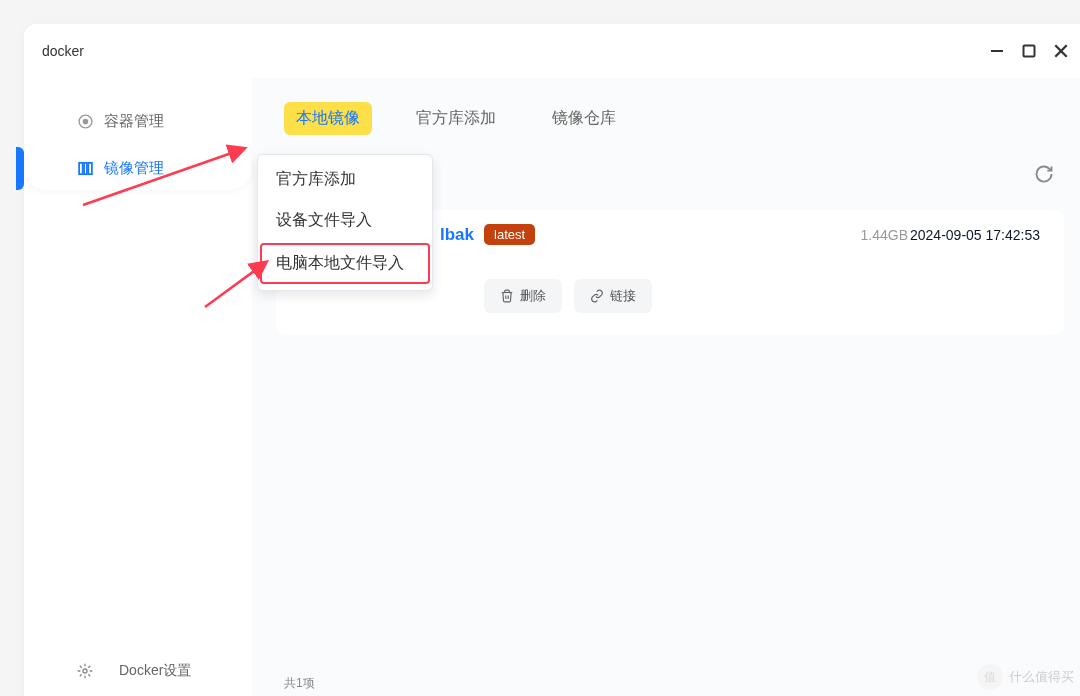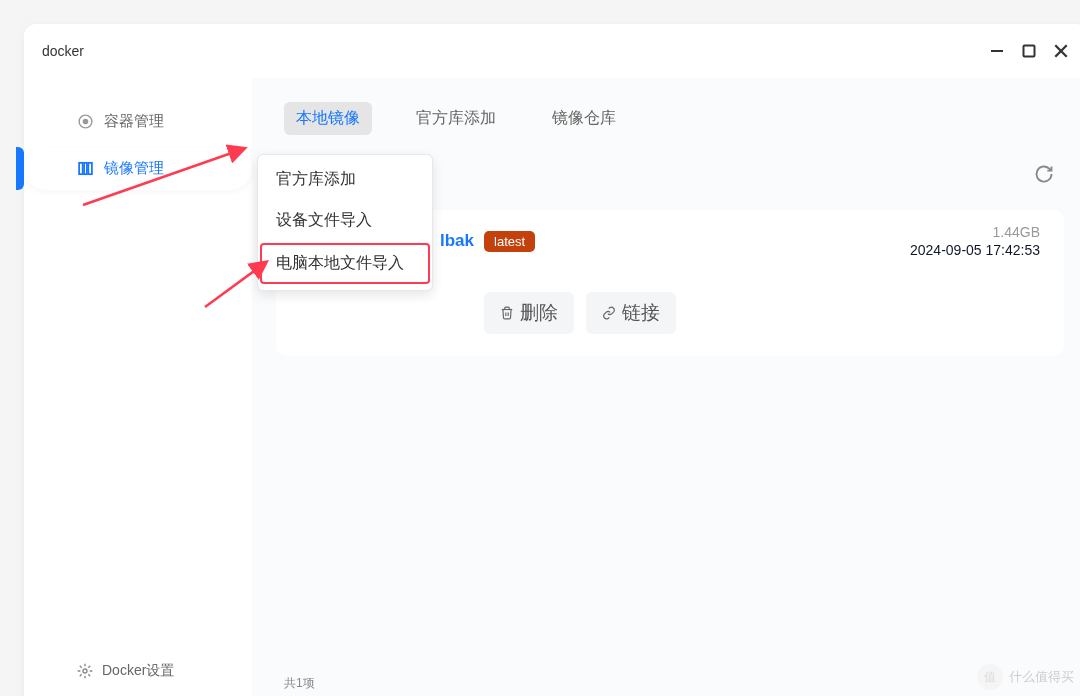--- a/index.html
+++ b/index.html
@@ -10,41 +10,41 @@
     .window-controls { display: flex; gap: 14px; align-items: center; }
     .win-ctrl { width: 18px; height: 18px; display: flex; align-items: center; justify-content: center; cursor: pointer; color: #333; }
     .body-area { display: flex; flex: 1; min-height: 0; }
     .sidebar { width: 228px; display: flex; flex-direction: column; padding-top: 18px; position: relative; }
     .sidebar-items { flex: 1; }
     .sidebar-item { display: flex; align-items: center; gap: 10px; padding: 12px 18px 12px 52px; font-size: 15px; color: #666; cursor: pointer; border-radius: 40px; margin: 4px 0; position: relative; }
     .sidebar-item.active { background: #fff; color: #1777ff; font-weight: 400; box-shadow: 0 2px 6px rgba(0,0,0,0.04); }
     .sidebar-item.active::before { content: ""; position: absolute; left: -8px; top: 0; bottom: 0; width: 8px; background: #1777ff; border-radius: 0 6px 6px 0; }
     .sidebar-icon { width: 18px; height: 18px; display: flex; align-items: center; justify-content: center; flex-shrink: 0; }
     .sidebar-bottom { padding: 0 18px 24px 52px; }
-    .settings-item { display: flex; align-items: flex-end; gap: 8px; font-size: 14px; color: #666; cursor: pointer; }
+    .settings-item { display: flex; align-items: flex-end; gap: 25px; font-size: 14px; color: #666; cursor: pointer; }
     .main { flex: 1; background: #fafbfc; border-radius: 0 0 12px 0; display: flex; flex-direction: column; padding: 0 24px; min-width: 0; }
     .tabs { display: flex; gap: 32px; padding: 24px 8px 8px 8px; }
     .tab { font-size: 16px; color: #666; cursor: pointer; padding: 6px 12px; border-radius: 6px; }
-    .tab.active { color: #1777ff; background: #e5e5e5; }
+    .tab.active { color: #1777ff; background: #fde047; }
     .toolbar { display: flex; align-items: center; justify-content: space-between; padding: 12px 8px 18px 0; }
     .add-btn { background: #1777ff; color: #fff; border: none; border-radius: 22px; padding: 9px 22px 9px 16px; font-size: 15px; display: flex; align-items: center; gap: 7px; cursor: pointer; }
     .refresh-btn { width: 24px; height: 24px; cursor: pointer; color: #888; display: flex; align-items: center; justify-content: center; }
     .dropdown { position: absolute; top: 154px; left: 257px; background: #fff; border: 1px solid #e4e7ed; border-radius: 6px; box-shadow: 0 4px 12px rgba(0,0,0,0.1); min-width: 176px; z-index: 100; padding: 4px 0; }
     .dropdown-item { padding: 10px 18px; font-size: 16px; color: #333; cursor: pointer; }
     .dropdown-item.highlighted { border: 2.5px solid #ff3b52; border-radius: 4px; margin: 2px; padding: 8px 14px; }
     .card { background: #fff; border-radius: 10px; padding: 14px 24px 22px 24px; margin-bottom: 14px; }
     .card-row1 { display: flex; align-items: center; justify-content: space-between; }
     .card-left { display: flex; align-items: center; gap: 10px; }
     .card-title { font-size: 17px; font-weight: 600; color: #1777ff; }
     .tag-latest { background: #c2410c; color: #fff; font-size: 13px; padding: 3px 10px; border-radius: 5px; font-weight: 500; }
-    .card-right { display: flex; flex-direction: column; align-items: flex-end; gap: 2px; }
+    .card-right { display: flex; flex-direction: row; align-items: flex-end; gap: 2px; }
     .card-size { font-size: 14px; color: #999; }
     .card-date { font-size: 14px; color: #0f172a; }
     .card-actions { display: flex; gap: 12px; margin-top: 34px; }
-    .act-btn { background: #f4f5f7; border: none; border-radius: 6px; padding: 8px 16px; font-size: 19px; color: #555; display: flex; align-items: center; gap: 6px; cursor: pointer; }
+    .act-btn { background: #f4f5f7; border: none; border-radius: 6px; padding: 8px 16px; font-size: 13px; color: #555; display: flex; align-items: center; gap: 6px; cursor: pointer; }
     .footer { padding: 0 8px 12px 8px; font-size: 12px; color: #888; margin-top: auto; }
     .arrow { position: absolute; z-index: 200; pointer-events: none; }
     .arrow1 { left: 73px; top: 143px; width: 180px; height: 72px; }
     .arrow2 { left: 199px; top: 243px; width: 78px; height: 70px; }
     .watermark { position: absolute; right: 6px; bottom: 6px; display: flex; align-items: center; gap: 6px; opacity: 0.4; font-size: 13px; color: #888; z-index: 50; }
     .wm-circle { width: 26px; height: 26px; border-radius: 50%; background: #eee; display: flex; align-items: center; justify-content: center; font-size: 12px; color: #aaa; }
   </style>
 </head>
 <body>
 

